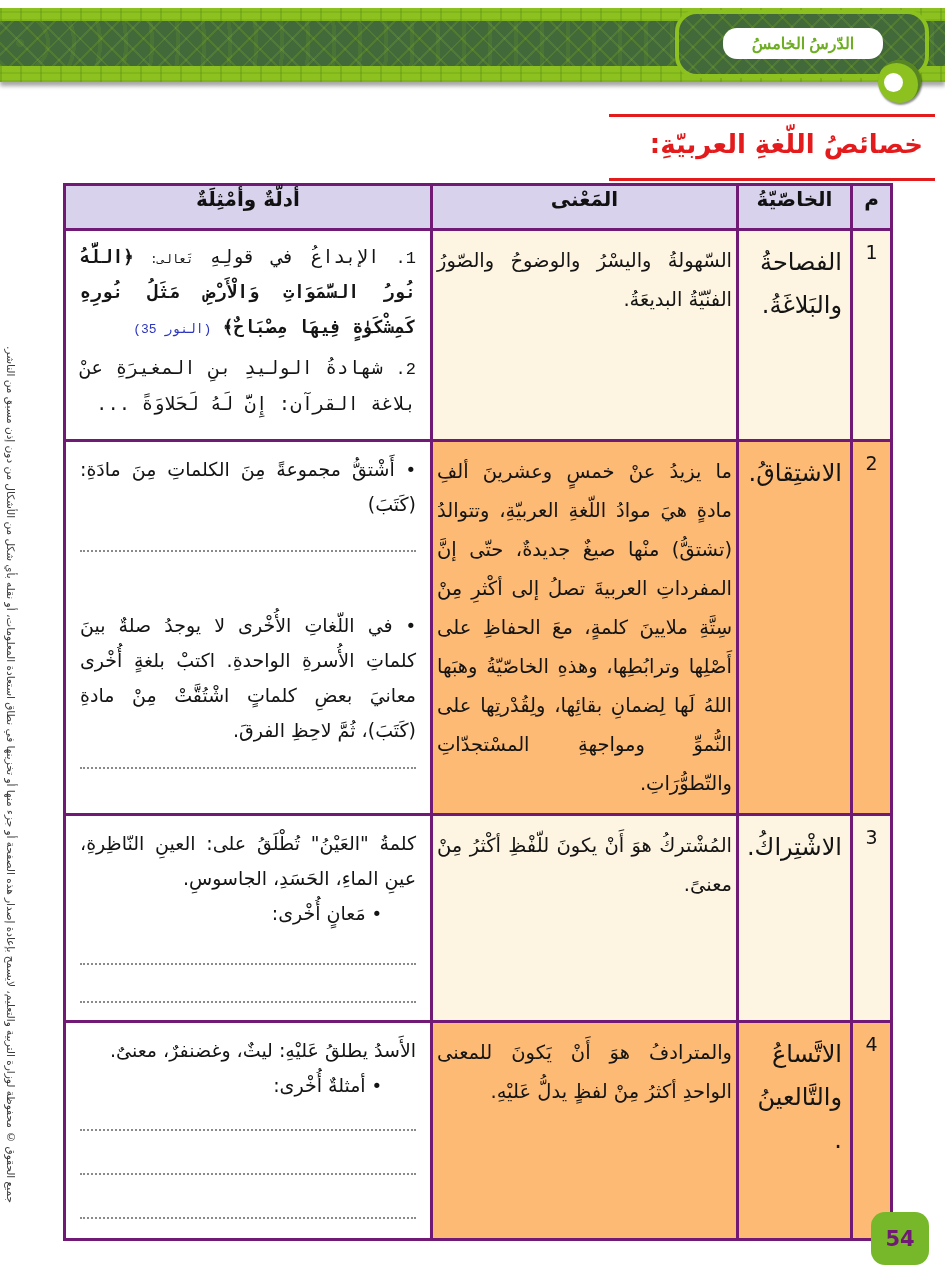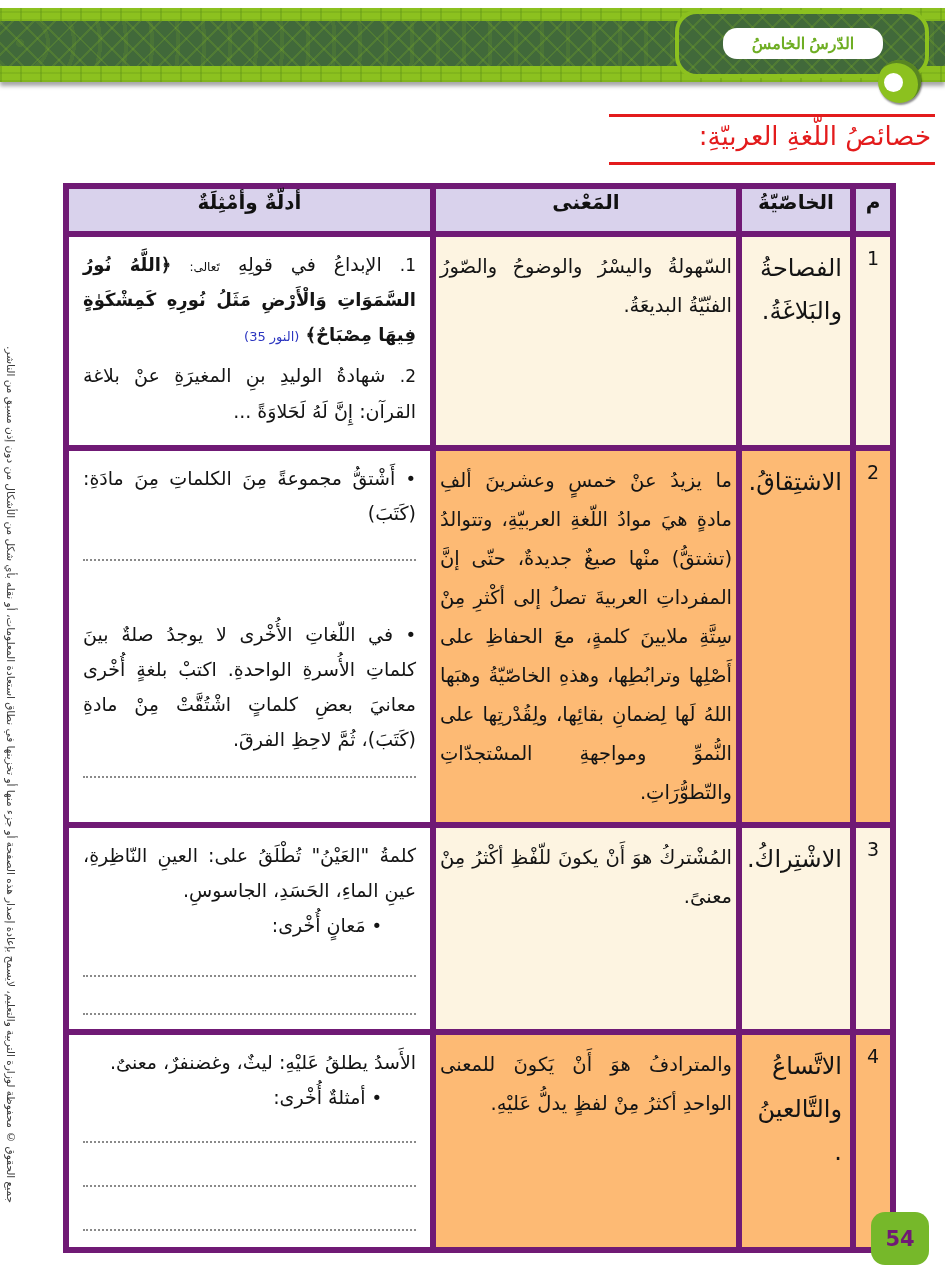--- a/index.html
+++ b/index.html
@@ -26,37 +26,37 @@
         border-radius:14px;display:flex;align-items:center;justify-content:center;font-family:Liberation Serif, serif;}
   .lesson-pill span{color:#6fae24;font-weight:bold;font-size:16px;}
   .ring{position:absolute;right:24px;top:52px;width:43px;height:43px;border-radius:50%;
         background:#8cc11f;box-shadow:1px 2px 2px rgba(0,0,0,.45), inset -3px 3px 0 rgba(46,84,38,.55);}
   .ring::after{content:"";position:absolute;left:6px;top:13px;width:19px;height:19px;border-radius:50%;background:#fff;}
 
   
   .title-block{position:absolute;top:114px;right:10px;width:318px;
         border-top:3px solid #e31b1c;border-bottom:3px solid #e31b1c;
         padding:3px 4px 9px 4px;text-align:right;}
-  .title-block h1{margin:0;font-size:26px;font-weight:normal;color:#e31b1c;line-height:1.25;}
+  .title-block h1{margin:8px;font-size:26px;font-weight:bold;color:#e31b1c;line-height:1.25;}
 
   
   table.kh{position:absolute;top:183px;left:63px;width:827px;border-collapse:collapse;
         table-layout:fixed;direction:rtl;border:3px solid #4a4a4a;}
-  table.kh th,table.kh td{border:6px solid #701a75;vertical-align:top;margin-left:28px;}
+  table.kh th,table.kh td{border:3px solid #701a75;vertical-align:top;margin-left:28px;}
   .w-num{width:40px}.w-char{width:114px}.w-mean{width:306px}.w-ev{width:367px}
   thead th{background:#d9d2ec;border-bottom:2px solid #1d1d1d;height:40px;
         font-size:20px;font-weight:bold;text-align:center;vertical-align:middle;color:#111;}
   tr.rh1{height:170px}tr.rh2{height:325px}tr.rh3{height:207px}tr.rh4{height:218px}
   tr.alt-cream td.tinted{background:#fdf4e1;}
   tr.alt-blue  td.tinted{background:#fdba74;}
   td.num{ text-align:center;font-size:19px;padding-top:10px;}
   td.char{padding:10px 8px;font-size:24px;line-height:1.8;text-align:right;}
   td.meaning{padding:10px 4px;font-size:19.5px;line-height:2.0;text-align:justify;text-align-last:right;}
   td.evidence{background:#fff;padding:10px 14px;font-size:19px;line-height:1.85;text-align:justify;text-align-last:right;}
-  .numitem{margin-bottom:6px;}
+  .numitem{margin-bottom:6px;font-family:Liberation Mono, monospace;}
   .nlabel{font-size:17px;}
   .small-word{font-size:12px;}
   .verse{font-weight:bold;font-size:18px;}
   .verse-ref{color:#2b35c0;font-size:13px;}
   .bullet-line::before{content:"•  ";font-size:18px;}
   .indent{padding-right:34px;}
   .dotline{border-bottom:2px dotted #8a8a8a;height:2px;}
   .mt26{margin-top:26px}.mt56{margin-top:56px}.mt16{margin-top:16px}
   .mt30{margin-top:30px}.mt34{margin-top:34px}.mt24{margin-top:24px}.mt40{margin-top:40px}
 

